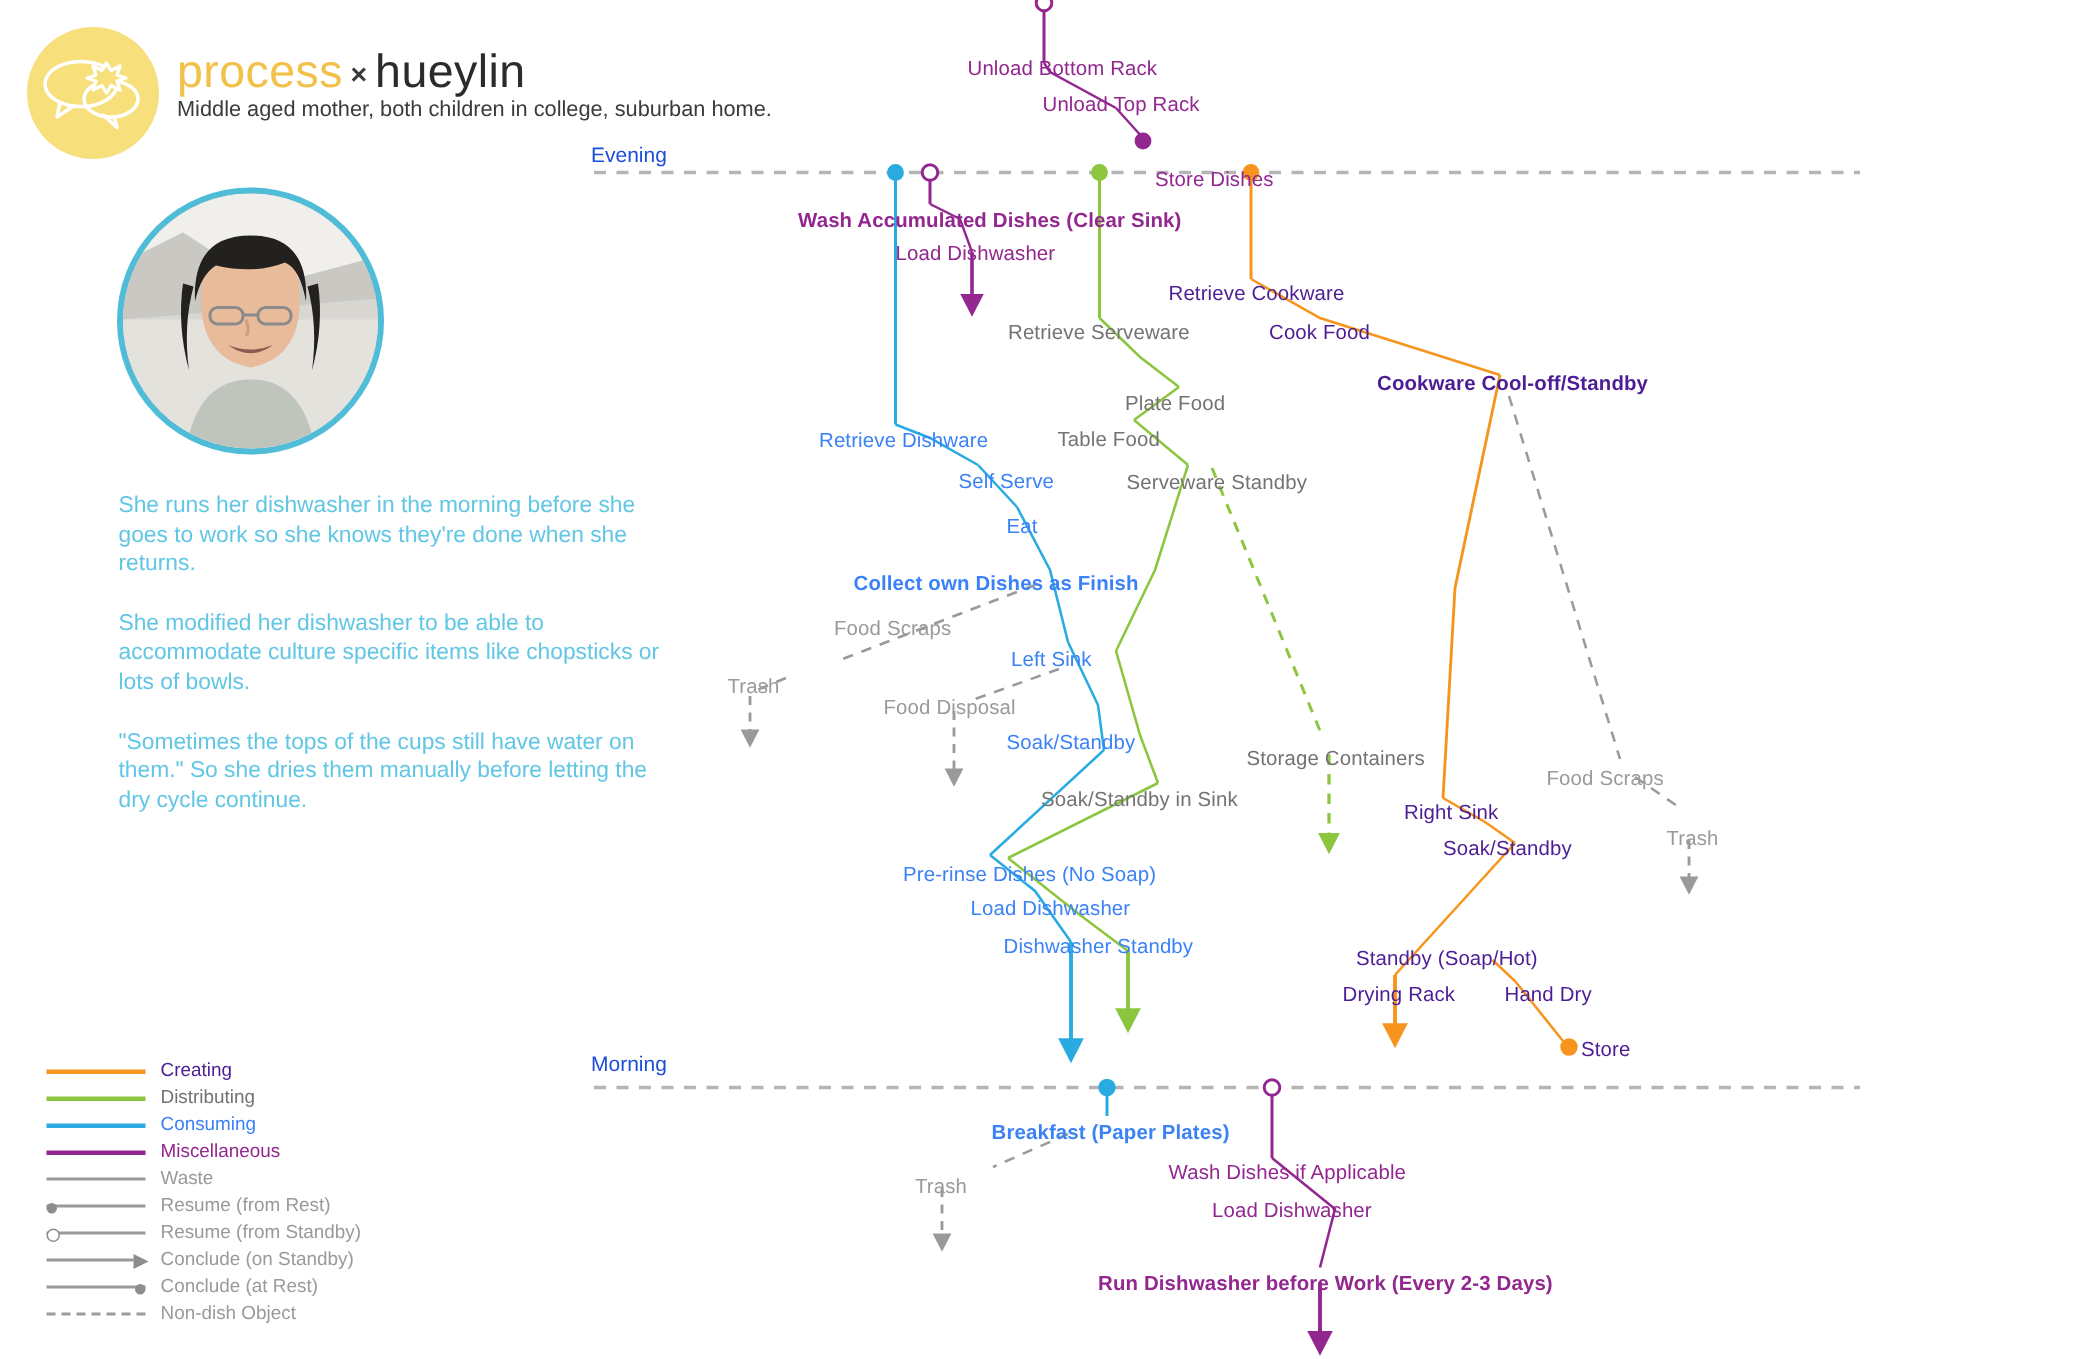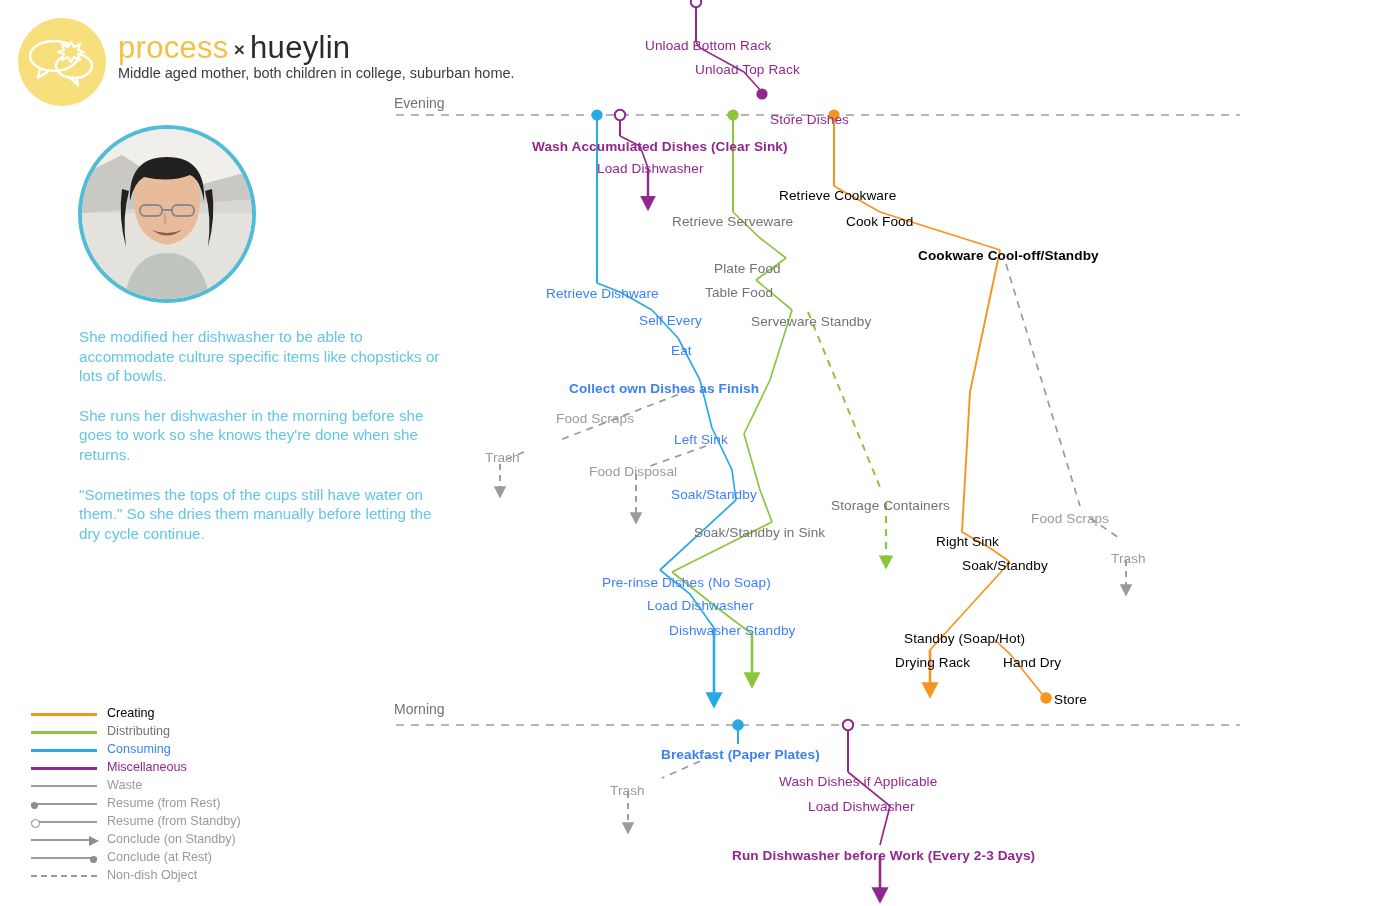--- a/index.html
+++ b/index.html
@@ -66,26 +66,26 @@
     border-left:10px solid #8d8d8d;border-top:5.5px solid transparent;border-bottom:5.5px solid transparent;
   }
   .lg-dashed{border-top:2px dashed #9c9c9c;}
 
   
   .nlabel{
     position:absolute;font-size:13.6px;line-height:16px;white-space:nowrap;
     letter-spacing:.1px;
   }
   .nlabel.bold{font-weight:700;}
-  .c-create{color:#000000;}
+  .c-create{color:#4c1d95;}
   .c-dist{color:#737373;}
   .c-cons{color:#3b82f6;}
   .c-misc{color:#92278F;}
   .c-waste{color:#9a9a9a;}
-  .timelabel{position:absolute;font-size:14px;color:#737373;}
+  .timelabel{position:absolute;font-size:14px;color:#1d4ed8;}
 </style>
 </head>
 <body>
 
 <div id="stage">
 
   <div class="logo-circle">
     <svg class="logo-svg" width="88" height="88" viewBox="0 0 88 88">
       <ellipse cx="36" cy="38" rx="24" ry="15" fill="none" stroke="#ffffff" stroke-width="2.4"></ellipse>
       <path d="M22 50 L20 60 L32 52" fill="none" stroke="#ffffff" stroke-width="2.4" stroke-linejoin="round"></path>
@@ -115,22 +115,22 @@
       <path d="M123 62 q7 26 3 56 q8 -30 4 -58 z" fill="#23211f"></path>
       <rect x="58" y="76" width="22" height="11" rx="5" fill="none" stroke="#8a8a8a" stroke-width="2"></rect>
       <rect x="90" y="76" width="22" height="11" rx="5" fill="none" stroke="#8a8a8a" stroke-width="2"></rect>
       <line x1="80" y1="81" x2="90" y2="81" stroke="#8a8a8a" stroke-width="2"></line>
       <path d="M70 101 q15 11 30 0 q-15 6 -30 0 z" fill="#8c5a4e"></path>
       <path d="M82 84 q3 8 0 11" stroke="#cf9f81" stroke-width="2" fill="none"></path>
     </svg>
   </div>
 
   <div class="quotes">
+    <p>She runs her dishwasher in the morning before she goes to work so she knows they're done when she returns.</p>
     <p>She modified her dishwasher to be able to accommodate culture specific items like chopsticks or lots of bowls.</p>
-    <p>She runs her dishwasher in the morning before she goes to work so she knows they're done when she returns.</p>
     <p>"Sometimes the tops of the cups still have water on them." So she dries them manually before letting the dry cycle continue.</p>
   </div>
 
   <div class="legend">
     <div class="legend-row">
       <span class="legend-line lg-swatch" style="border-top-color:#F7941E"></span>
       <span class="legend-label c-create">Creating</span>
     </div>
     <div class="legend-row">
       <span class="legend-line lg-swatch" style="border-top-color:#8CC63F"></span>
@@ -284,24 +284,24 @@
 
   <div class="nlabel c-misc" style="left:645px;top:38px;">Unload Bottom Rack</div>
   <div class="nlabel c-misc" style="left:695px;top:62px;">Unload Top Rack</div>
   <div class="nlabel c-misc" style="left:770px;top:87px;margin-top:25px;">Store Dishes</div>
   <div class="nlabel c-misc bold" style="left:532px;top:139px;">Wash Accumulated Dishes (Clear Sink)</div>
   <div class="nlabel c-misc" style="left:597px;top:161px;">Load Dishwasher</div>
   <div class="nlabel c-create" style="left:779px;top:188px;">Retrieve Cookware</div>
   <div class="nlabel c-create" style="left:846px;top:214px;">Cook Food</div>
   <div class="nlabel c-dist" style="left:672px;top:214px;">Retrieve Serveware</div>
   <div class="nlabel c-create bold" style="left:918px;top:248px;">Cookware Cool-off/Standby</div>
-  <div class="nlabel c-dist" style="left:714px;top:261px;">Plate Food</div>
+  <div class="nlabel c-dist" style="left:750px;top:261px;">Plate Food</div>
   <div class="nlabel c-cons" style="left:546px;top:286px;">Retrieve Dishware</div>
   <div class="nlabel c-dist" style="left:705px;top:285px;">Table Food</div>
-  <div class="nlabel c-cons" style="left:639px;top:313px;">Self Every</div>
+  <div class="nlabel c-cons" style="left:639px;top:313px;">Self Serve</div>
   <div class="nlabel c-dist" style="left:751px;top:314px;text-align:right;">Serveware Standby</div>
   <div class="nlabel c-cons" style="left:671px;top:343px;">Eat</div>
   <div class="nlabel c-cons bold" style="left:569px;top:381px;">Collect own Dishes as Finish</div>
   <div class="nlabel c-waste" style="left:556px;top:411px;">Food Scraps</div>
   <div class="nlabel c-cons" style="left:674px;top:432px;">Left Sink</div>
   <div class="nlabel c-waste" style="left:485px;top:450px;">Trash</div>
   <div class="nlabel c-waste" style="left:589px;top:464px;">Food Disposal</div>
   <div class="nlabel c-cons" style="left:671px;top:487px;">Soak/Standby</div>
   <div class="nlabel c-dist" style="left:831px;top:498px;">Storage Containers</div>
   <div class="nlabel c-waste" style="left:1031px;top:511px;">Food Scraps</div>

